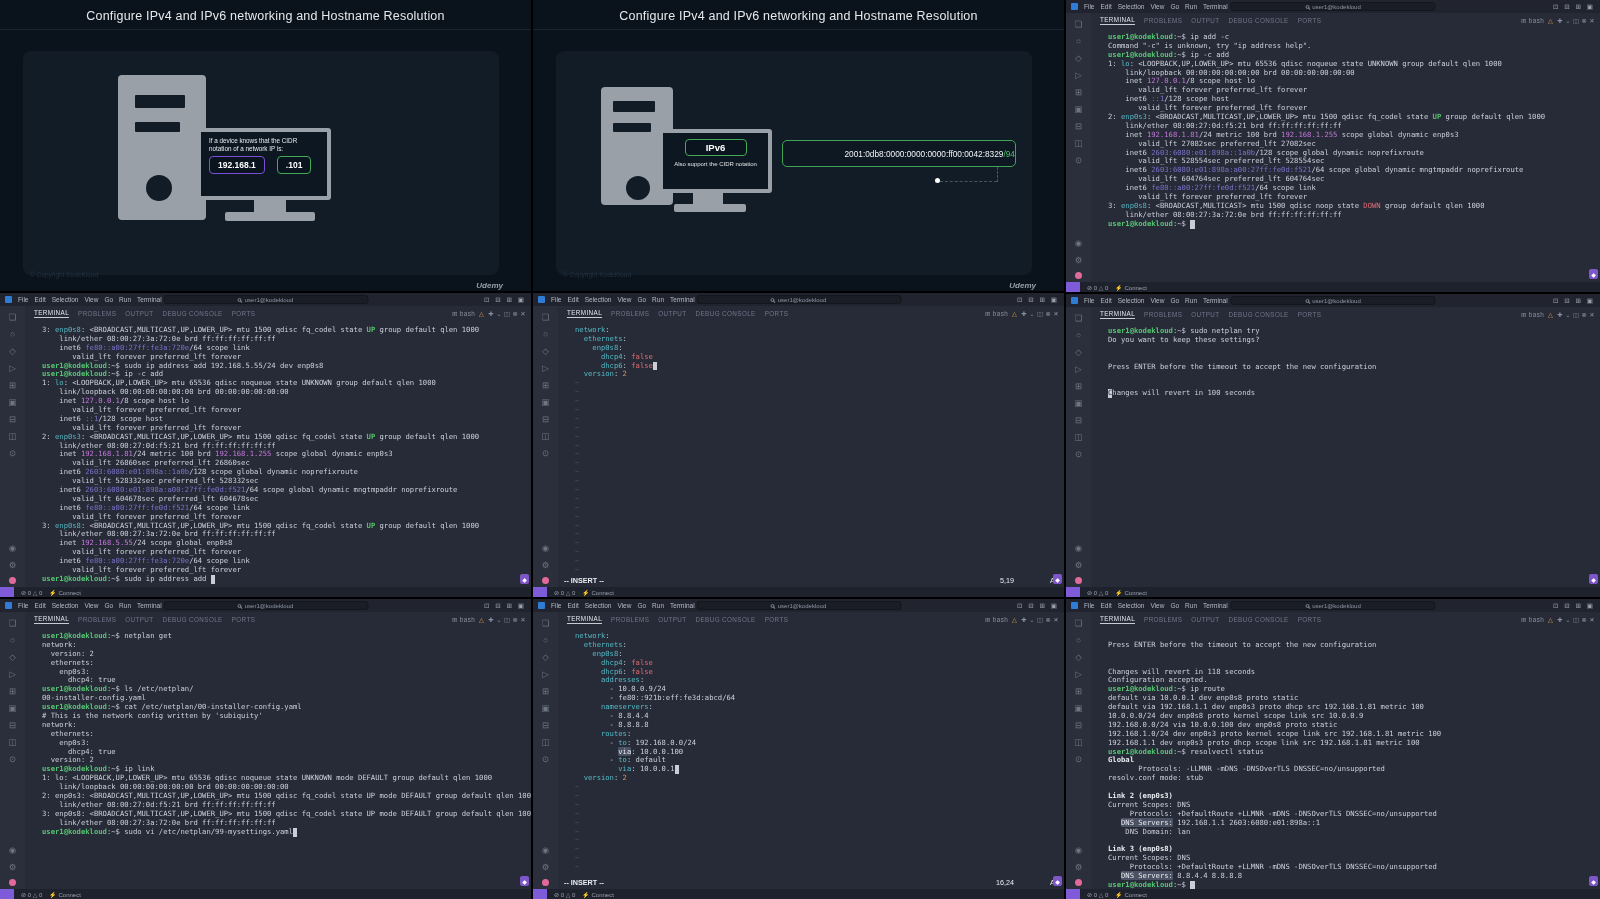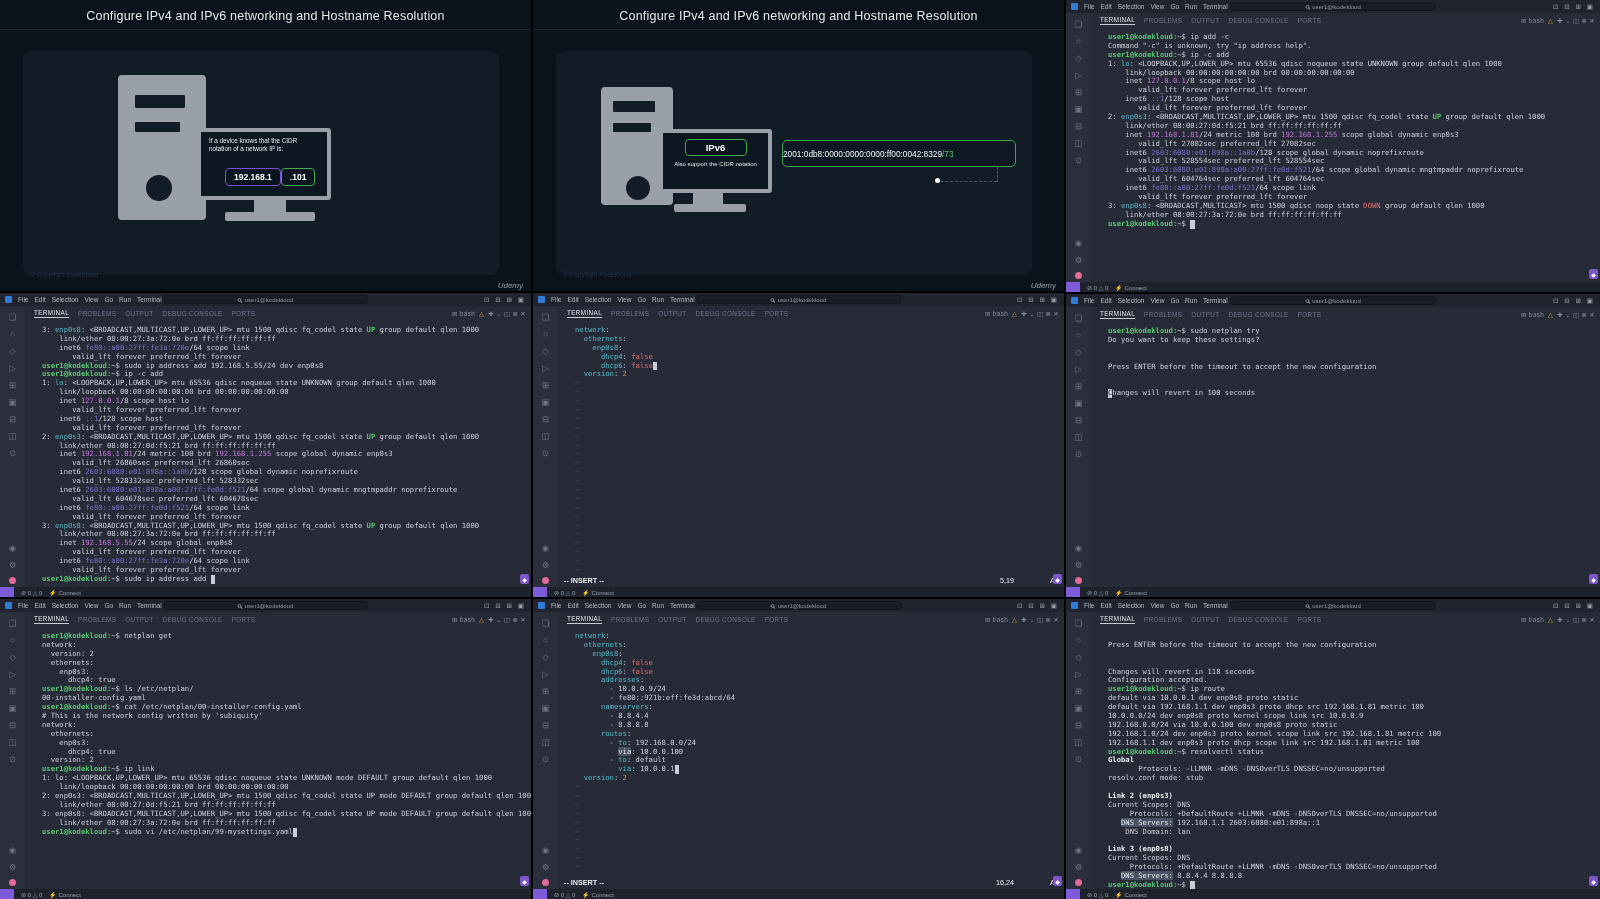--- a/index.html
+++ b/index.html
@@ -15,53 +15,53 @@
   #c20{left:0;top:599px;width:531px;height:300px}
   #c21{left:533px;top:599px;width:531px;height:300px}
   #c22{left:1066px;top:599px;width:534px;height:300px}
 
   
   .slide{background:#0a121c}
   .stitle{text-align:center;padding-top:9px;font-size:12.5px;letter-spacing:.2px;color:#e6e9ec}
   .sdiv{position:absolute;left:0;right:0;top:29px;height:1px;background:#1a2431}
   .scard{position:absolute;left:23px;top:51px;width:476px;height:224px;background:#121c27;border-radius:8px}
   .copyright{position:absolute;left:30px;bottom:13px;font-size:6.5px;color:#23313f}
-  .wmark{position:absolute;right:8px;bottom:1px;font-size:8px;font-weight:normal;font-style:italic;color:#98a0a8}
+  .wmark{position:absolute;right:28px;bottom:1px;font-size:8px;font-weight:bold;font-style:italic;color:#98a0a8}
   .tower,.slot,.monitor,.neck,.base{position:absolute}
   .tower{background:#99a0a8;border-radius:4px}
   .slot{background:#121c27;border-radius:1px}
   .tcirc{position:absolute;background:#121c27;border-radius:50%}
   .monitor{background:#99a0a8;border-radius:3px;padding:4px}
   .screen{width:100%;height:100%;background:#0d1722;overflow:hidden}
   .neck{background:#99a0a8}
   .base{background:#99a0a8;border-radius:2px}
   
   .t1{left:95px;top:24px;width:88px;height:145px}
   .t1 .s1{left:17px;top:20px;width:50px;height:13px}
   .t1 .s2{left:17px;top:47px;width:45px;height:10px}
   .t1 .tcirc{left:28px;top:100px;width:26px;height:26px}
   .m1{left:174px;top:77px;width:134px;height:72px}
   .n1{left:231px;top:149px;width:32px;height:12px}
   .b1{left:202px;top:161px;width:90px;height:9px}
   .note{margin:5px 8px 0 8px;font-size:6.3px;line-height:7.6px;color:#e8ebee}
-  .ipboxes{display:flex;margin-top:16px;padding-left:24px}
+  .ipboxes{display:flex;gap:12px;margin-top:4px;padding-left:8px}
   .ipbox{display:inline-block;border-radius:4px;padding:3px 8px;font-size:8.5px;font-weight:bold;color:#fff;background:#0a141f}
   .bpurple{border:1.5px solid #7b4fd6}
   .bgreen{border:1.5px solid #43a957}
   
   .t2{left:45px;top:36px;width:72px;height:118px}
   .t2 .s1{left:12px;top:14px;width:42px;height:11px}
   .t2 .s2{left:12px;top:36px;width:38px;height:9px}
   .t2 .tcirc{left:25px;top:89px;width:24px;height:24px}
   .m2{left:103px;top:78px;width:113px;height:64px}
   .n2{left:137px;top:142px;width:30px;height:11px}
   .b2{left:118px;top:153px;width:72px;height:8px}
   .ipv6box{width:62px;margin:6px auto 0 auto;border:1.5px solid #43a957;border-radius:4px;text-align:center;font-size:9.5px;font-weight:bold;color:#fff;padding:2px 0;background:#0a141f}
   .ipv6cap{text-align:center;font-size:6px;color:#dfe3e7;margin-top:5px}
-  .addrbox{position:absolute;left:226px;top:89px;width:234px;height:27px;border:1.5px solid #3fa455;border-radius:5px;display:flex;align-items:center;justify-content:flex-start;font-size:8.3px;color:#f2f4f6;background:#0e1823}
+  .addrbox{position:absolute;left:226px;top:89px;width:234px;height:27px;border:1.5px solid #3fa455;border-radius:5px;display:flex;align-items:center;justify-content:flex-end;font-size:8.3px;color:#f2f4f6;background:#0e1823}
   .addrsuf{color:#4cc366}
   .dashv{position:absolute;left:441px;top:116px;height:15px;border-left:1px dashed #4a545f}
   .dashh{position:absolute;left:384px;top:130px;width:57px;border-top:1px dashed #4a545f}
   .mousedot{position:absolute;left:379px;top:127px;width:5px;height:5px;background:#fff;border-radius:50%}
 
   
   .vswin{width:100%;height:100%;background:#272b37;display:flex;flex-direction:column;position:relative}
   .tbar{height:13px;background:#21242e;display:flex;align-items:center;gap:6px;padding:0 5px;font-size:6.5px;color:#b4b9c5;flex:none;position:relative}
   .vslogo{width:7px;height:7px;background:#2f7cd6;border-radius:1px;flex:none}
   .menu{cursor:default}
@@ -142,21 +142,21 @@
     <div class="monitor m2">
       <div class="screen">
         <div class="ipv6box">IPv6</div>
         <div class="ipv6cap">Also support the CIDR notation</div>
       </div>
     </div>
     <div class="neck n2"></div>
     <div class="base b2"></div>
     <div class="addrbox">
         <span>2001:0db8:0000:0000:0000:ff00:0042:8329</span>
-        <span class="addrsuf">/73</span>
+        <span class="addrsuf">/94</span>
       </div>
     <div class="dashv"></div>
     <div class="dashh"></div>
     <div class="mousedot"></div>
   </div>
   <div class="copyright">© Copyright KodeKloud</div>
   <div class="wmark">Udemy</div>
 </div>
 
 <div class="cell" id="c02">

